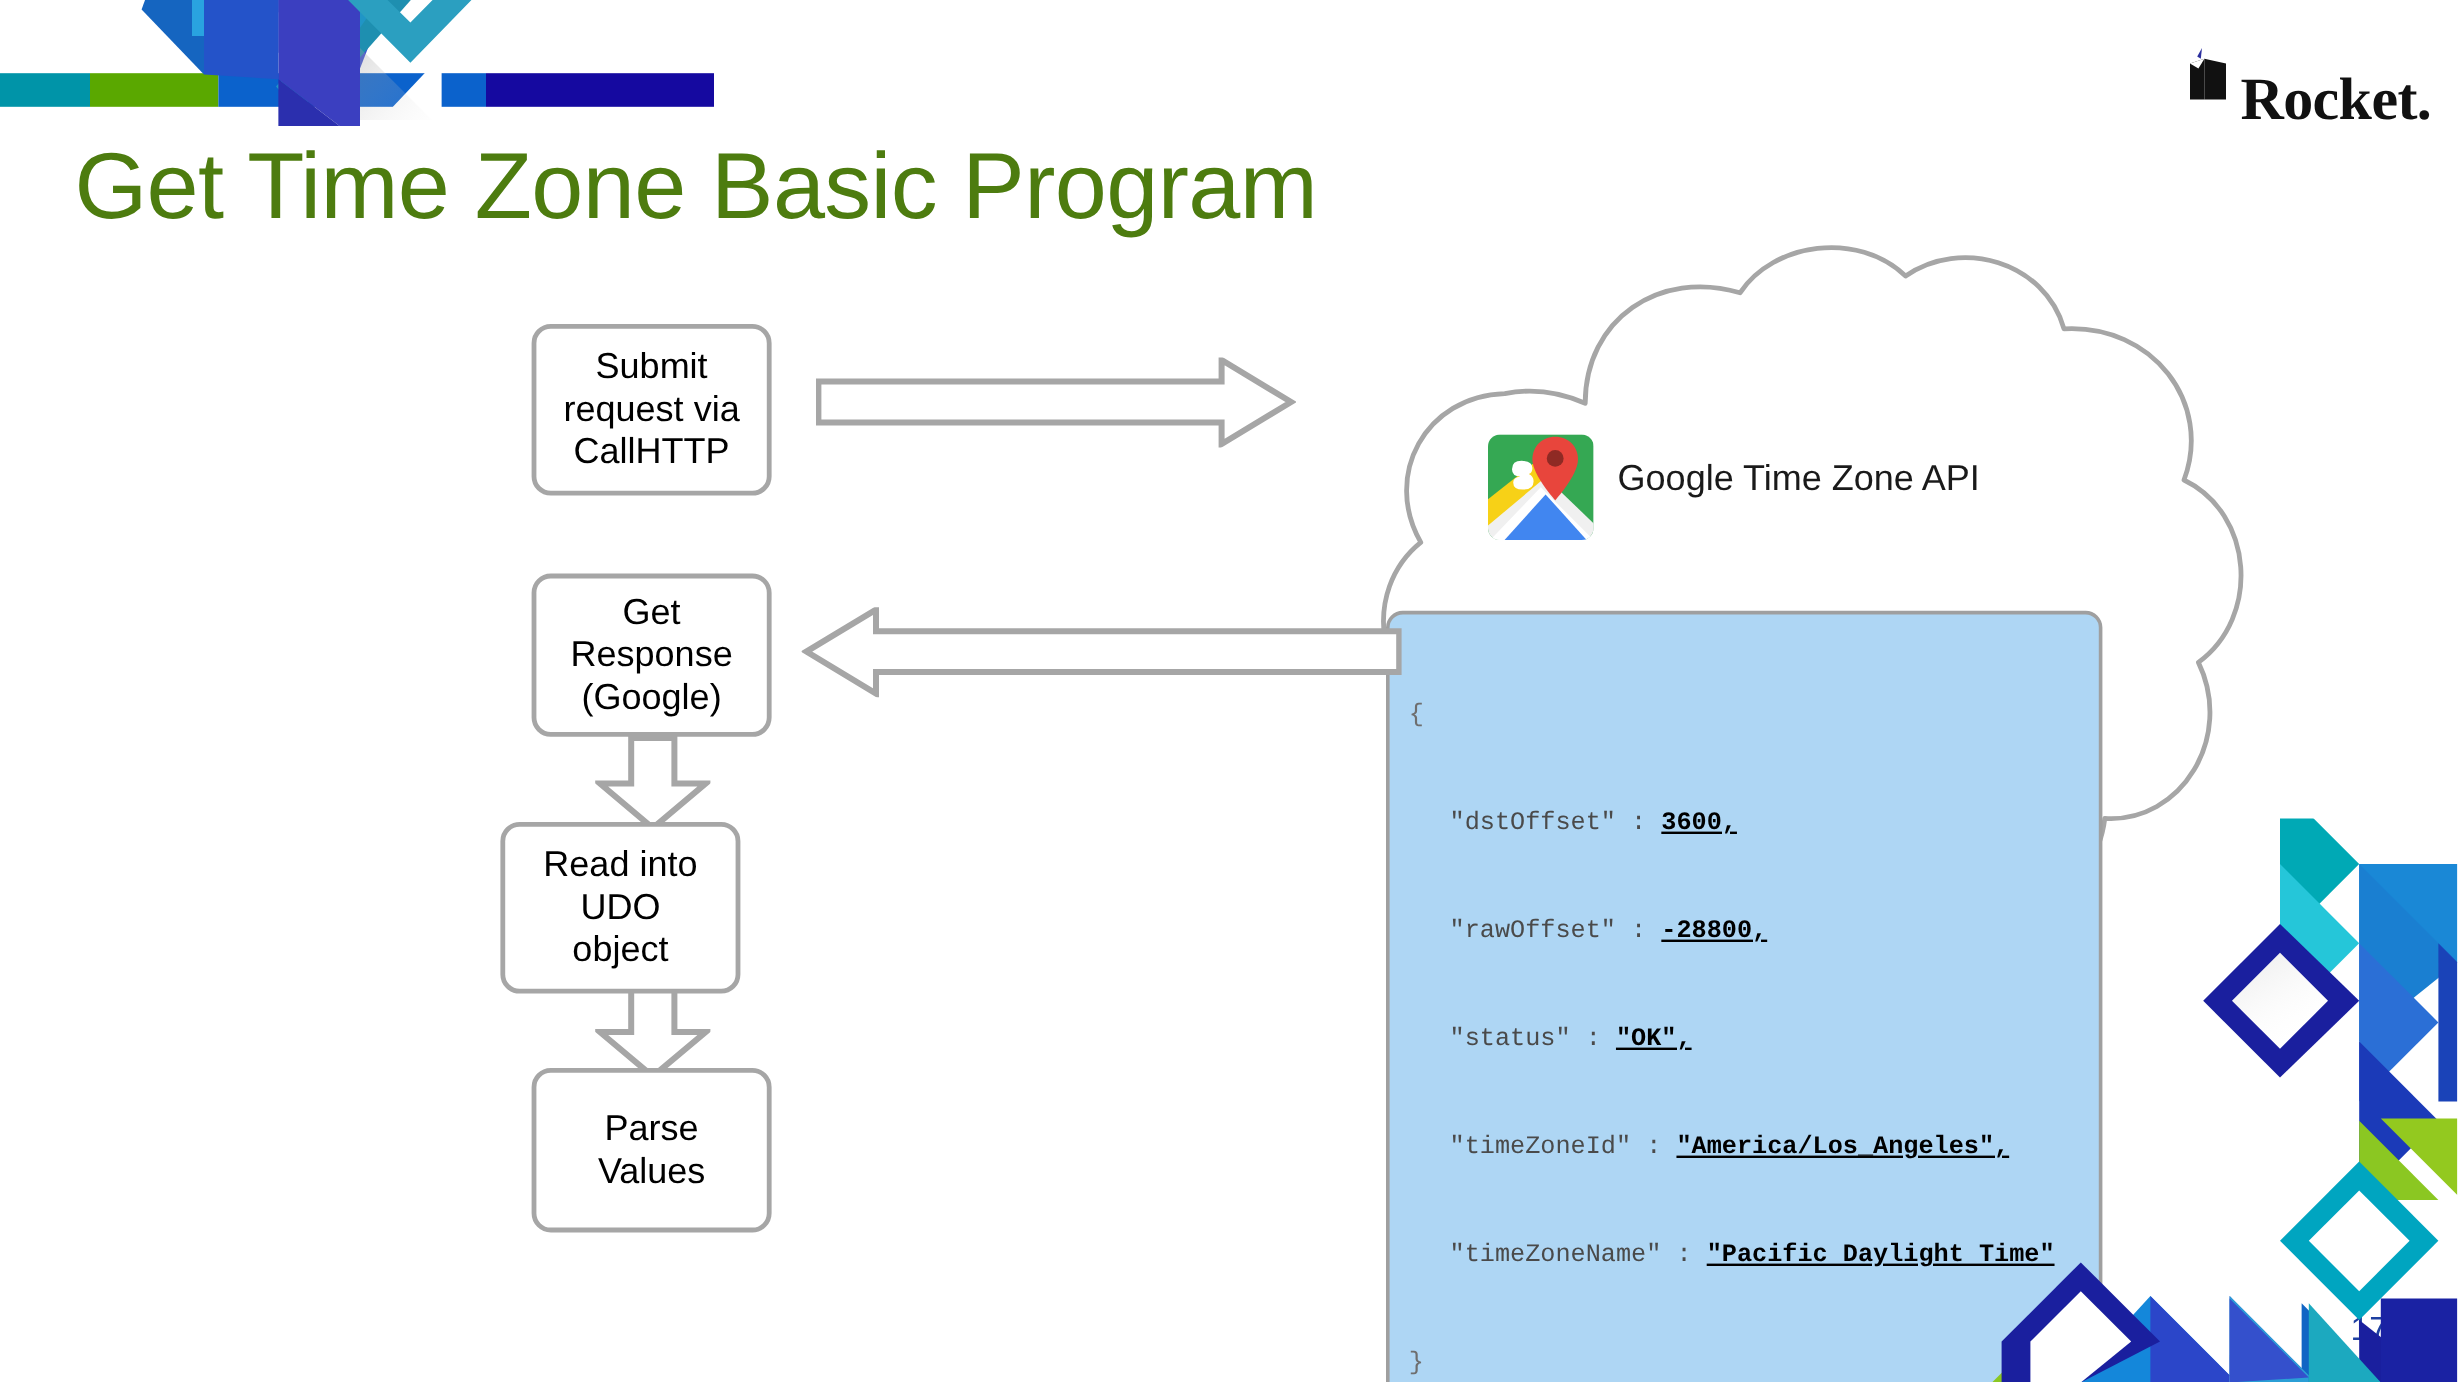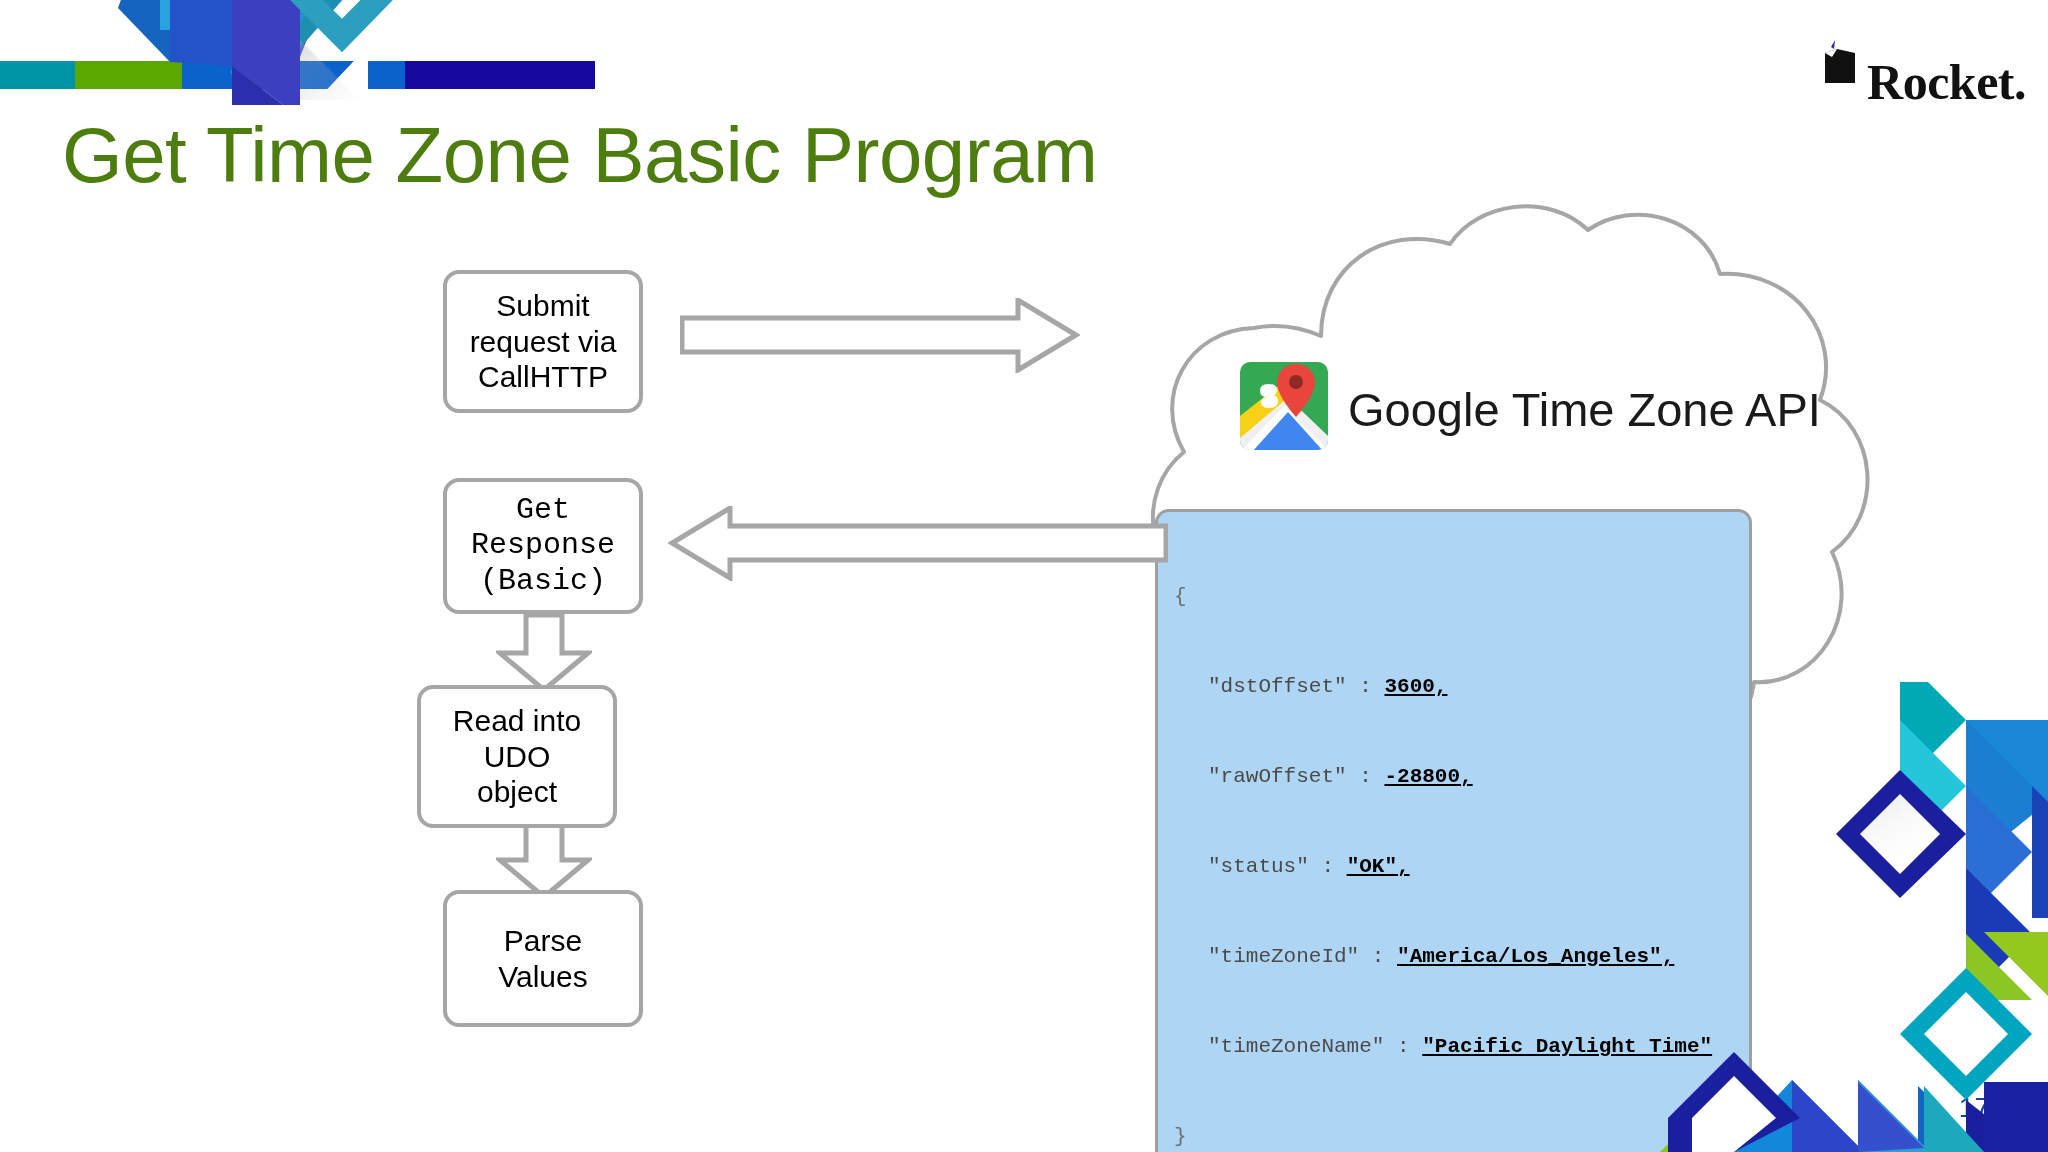--- a/index.html
+++ b/index.html
@@ -77,21 +77,21 @@
     justify-content: center;
     font-size: 30px;
     color: #000000;
     line-height: 1.18;
     text-align: left;
     width: 200px;
   }
   .flow-box span { display: block; }
 
   #box-submit   { left: 443px; top: 270px;  height: 143px; }
-  #box-response { left: 443px; top: 478px;  height: 136px; font-family: Liberation Mono, monospace; }
+  #box-response { left: 443px; top: 478px;  height: 136px; }
   #box-read     { left: 417px; top: 685px;  height: 143px; }
   #box-parse    { left: 443px; top: 890px;  height: 137px; }
 
   
   .arrow-svg { position: absolute; pointer-events: none; }
   #arrow-request  { left: 680px;  top: 298px; }
   #arrow-response { left: 668px;  top: 506px; }
   #arrow-down-1   { left: 496px;  top: 613px; }
   #arrow-down-2   { left: 496px;  top: 820px; }
 
@@ -103,21 +103,21 @@
     position: absolute;
     left: 1238px;
     top: 360px;
     width: 92px;
     height: 92px;
   }
   .api-label {
     position: absolute;
     left: 1348px;
     top: 382px;
-    font-size: 47px;
+    font-size: 30px;
     color: #1a1a1a;
     white-space: nowrap;
   }
 
   
   #json-box {
     position: absolute;
     left: 1155px;
     top: 509px;
     width: 597px;
@@ -285,21 +285,21 @@
 
   <div id="box-submit" class="flow-box">
     <span>Submit</span>
     <span>request via</span>
     <span>CallHTTP</span>
   </div>
 
   <div id="box-response" class="flow-box">
     <span>Get</span>
     <span>Response</span>
-    <span>(Basic)</span>
+    <span>(Google)</span>
   </div>
 
   <div id="box-read" class="flow-box">
     <span>Read into</span>
     <span>UDO</span>
     <span>object</span>
   </div>
 
   <div id="box-parse" class="flow-box">
     <span>Parse</span>

